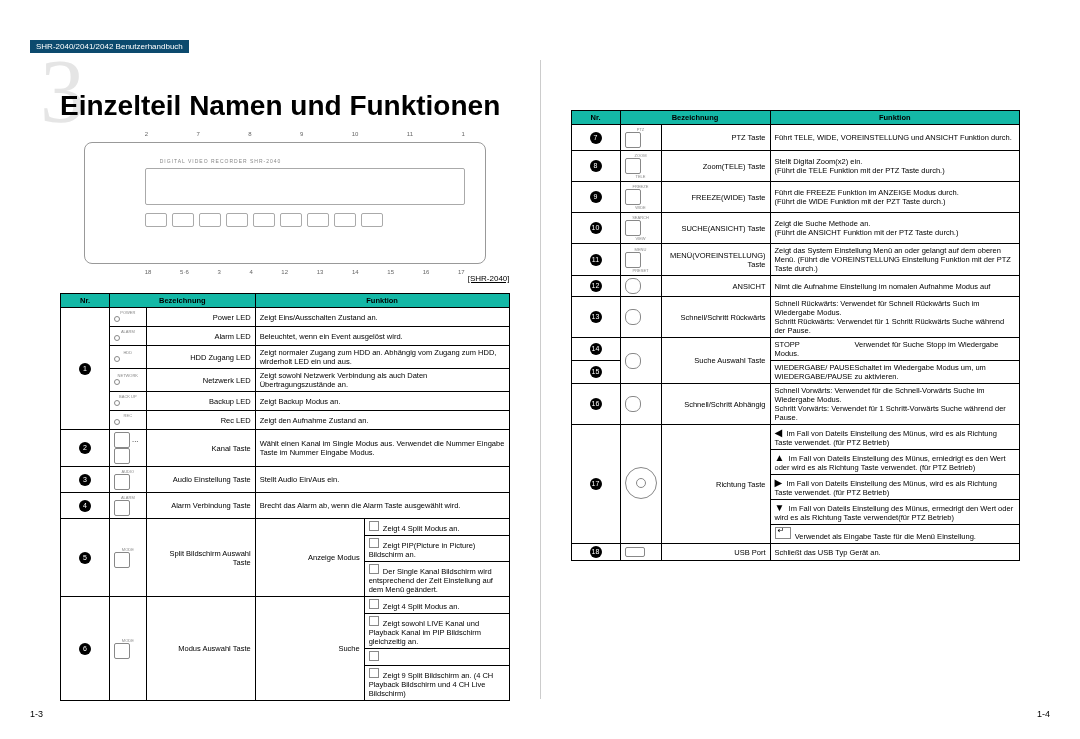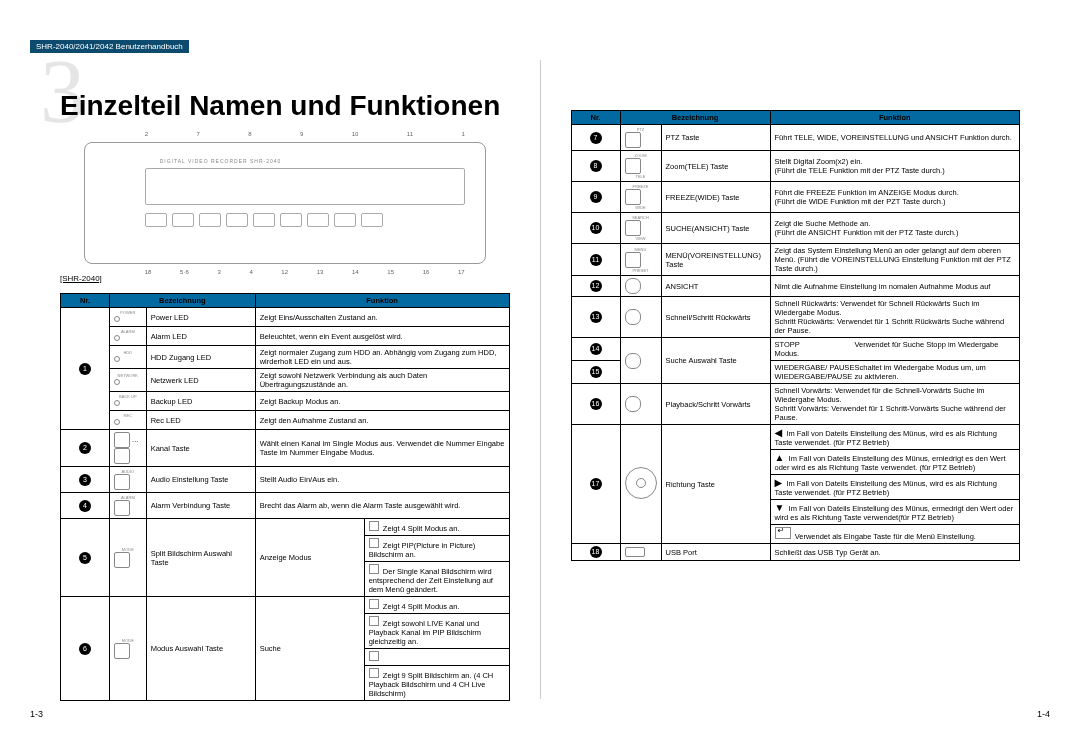--- a/index.html
+++ b/index.html
@@ -87,21 +87,21 @@
     display: flex;
     gap: 5px;
   }
   .device-btns span {
     width: 20px;
     height: 12px;
     border: 1px solid #aaa;
     border-radius: 2px;
   }
   .diagram-label {
-    text-align: left;
+    text-align: right;
     font-size: 8px;
     margin-bottom: 10px;
     text-decoration: underline;
   }
   .device-label-top {
     position: absolute;
     top: 15px;
     left: 75px;
     font-size: 5px;
     color: #888;
@@ -135,28 +135,28 @@
   }
   table.parts th, table.parts td {
     border: 1px solid #000;
     padding: 2px 4px;
     text-align: left;
     vertical-align: middle;
   }
   table.parts th {
     font-weight: bold;
     text-align: center;
-    background: #0369a1;
+    background: #14b8a6;
   }
   table.parts td.nr {
     text-align: center;
     width: 40px;
   }
   table.parts td.name {
-    text-align: left;
+    text-align: right;
     width: 100px;
   }
   .num-circle {
     display: inline-block;
     width: 12px;
     height: 12px;
     border-radius: 50%;
     background: #000;
     color: #fff;
     font-size: 7px;
@@ -445,21 +445,21 @@
         <td class="name" rowspan="2">Suche Auswahl Taste</td>
         <td><span style="float:left;width:80px">STOPP</span><span>Verwendet für Suche Stopp im Wiedergabe Modus.</span></td>
       </tr>
       <tr>
         <td class="nr icon-cell"><span class="num-circle">15</span></td>
         <td><span style="float:left;width:80px">WIEDERGABE/ PAUSE</span><span>Schaltet im Wiedergabe Modus um, um WIEDERGABE/PAUSE zu aktivieren.</span></td>
       </tr>
       <tr>
         <td class="nr icon-cell"><span class="num-circle">16</span></td>
         <td class="icon-cell"><span class="icon-box" style="border-radius:7px"></span></td>
-        <td class="name">Playback/Schritt Vorwärts</td>
+        <td class="name">Schnell/Schritt Abhängig</td>
         <td style="white-space:pre-line">Schnell Vorwärts: Verwendet für die Schnell-Vorwärts Suche im Wiedergabe Modus.
 Schritt Vorwärts: Verwendet für 1 Schritt-Vorwärts Suche während der Pause.</td>
       </tr>
 
       <tr>
         <td class="nr icon-cell" rowspan="5"><span class="num-circle">17</span></td>
         <td class="icon-cell" rowspan="5"><span class="nav-pad"></span></td>
         <td class="name" rowspan="5">Richtung Taste</td>
         <td><span class="arrow">◀</span>&nbsp;&nbsp;<span>Im Fall von Dateils Einstellung des Münus, wird es als Richtung Taste verwendet. (für PTZ Betrieb)</span></td>
       </tr>

